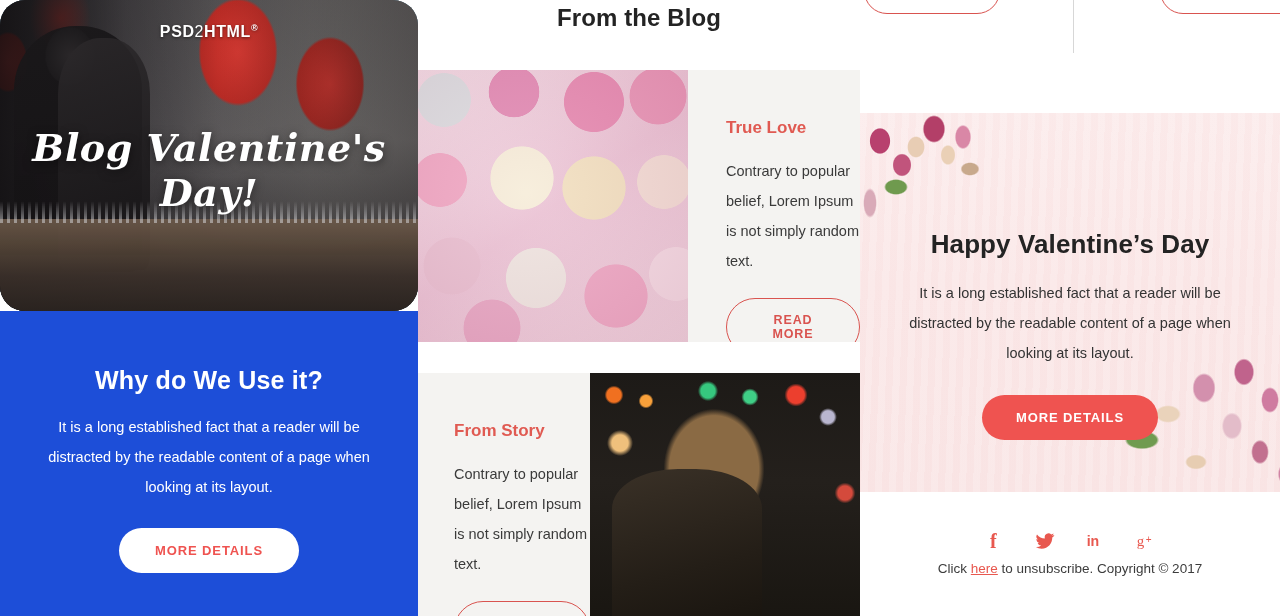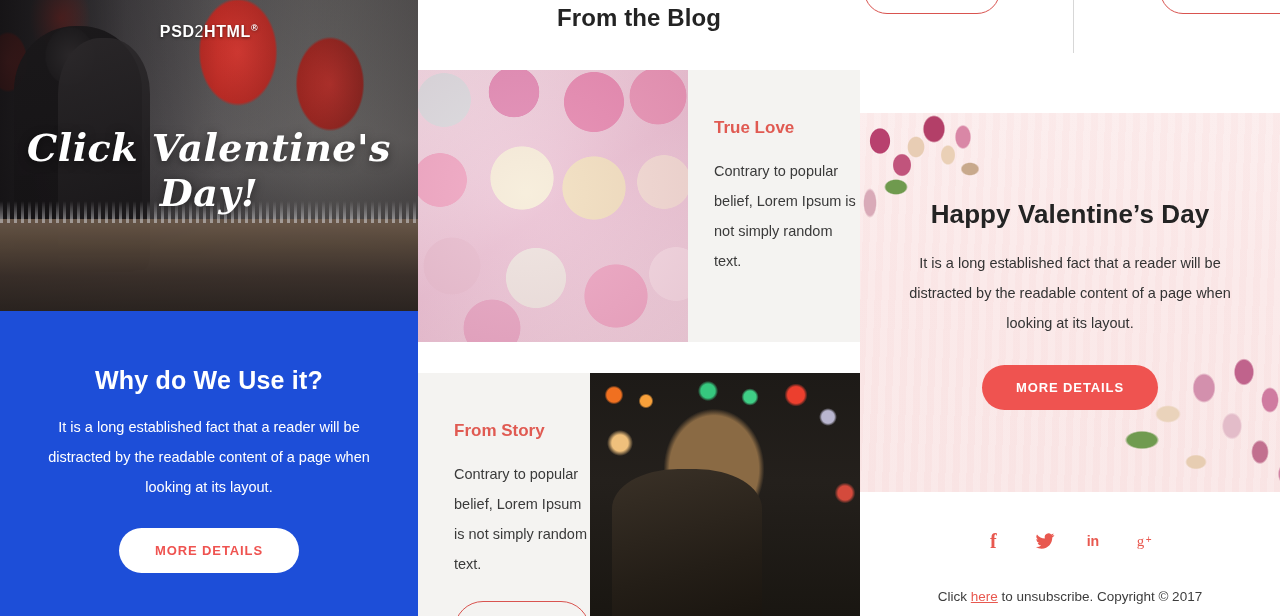--- a/index.html
+++ b/index.html
@@ -14,20 +14,21 @@
   .stage { position: relative; width: 1280px; height: 616px; overflow: hidden; background:#fff; }
 
   
   .col-left {
     position: absolute; left: 0; top: 0; width: 418px; height: 616px;
     overflow: hidden;
   }
   .hero {
     position: relative; width: 418px; height: 311px; overflow: hidden;
     background: #0c4a6e;
+    border-radius: 25px;
   }
   
   .hero-photo {
     position:absolute; inset:0;
     background:
       radial-gradient(ellipse 60px 82px at 238px 52px, #e53a32 0%, #c72b24 62%, rgba(199,43,36,0) 66%),
       radial-gradient(ellipse 54px 74px at 330px 84px, #d8332c 0%, #b5261f 60%, rgba(181,38,31,0) 64%),
       radial-gradient(ellipse 30px 46px at 8px 62px, #c9302a 0%, #a2231d 60%, rgba(162,35,29,0) 66%),
       radial-gradient(ellipse 44px 60px at 60px 18px, #b9302a 0%, rgba(185,48,42,0) 70%),
       linear-gradient(180deg, rgba(30,28,30,.30) 0%, rgba(30,28,30,.18) 45%, rgba(22,20,22,.55) 78%, rgba(18,16,18,.85) 100%),
@@ -107,21 +108,21 @@
   }
   .blog-head {
     text-align:center; font-size: 24px; font-weight: 700; color:#232323;
     padding-top: 4px; letter-spacing: .1px;
   }
   .post {
     position: relative; display: flex; height: 272px; margin-top: 0;
     background:#f4f3f1; overflow:hidden;
   }
   .post .thumb { width: 270px; height: 272px; flex: 0 0 270px; overflow:hidden; position:relative; }
-  .post .body { flex: 1 1 auto; padding: 48px 0 0 26px; }
+  .post .body { flex: 1 1 auto; padding: 48px 0 0 38px; }
   .post h3 {
     color:#e05a52; font-size: 17px; font-weight: 700; margin-bottom: 18px;
   }
   .post p {
     color:#3a3a3a; font-size: 14.5px; line-height: 30px;
   }
   .btn-outline {
     display:inline-block; margin-top: 22px;
     background: transparent; color:#d9534f;
     border: 1.6px solid #d9534f; border-radius: 30px;
@@ -220,21 +221,21 @@
       radial-gradient(ellipse 15px 20px at 180px 30px, #c0638c 0 58%, rgba(192,99,140,0) 68%),
       radial-gradient(ellipse 17px 22px at 140px 46px, #d390ad 0 58%, rgba(211,144,173,0) 68%),
       radial-gradient(ellipse 13px 19px at 206px 58px, #cf7ba0 0 58%, rgba(207,123,160,0) 68%),
       radial-gradient(ellipse 19px 13px at 104px 72px, #ead3bb 0 56%, rgba(234,211,187,0) 68%),
       radial-gradient(ellipse 15px 20px at 168px 84px, #e3bcc9 0 56%, rgba(227,188,201,0) 68%),
       radial-gradient(ellipse 26px 14px at 78px 98px, #709b50 0 56%, rgba(112,155,80,0) 66%),
       radial-gradient(ellipse 13px 18px at 196px 110px, #c2708f 0 56%, rgba(194,112,143,0) 68%),
       radial-gradient(ellipse 16px 11px at 132px 120px, #e7cdb2 0 56%, rgba(231,205,178,0) 68%),
       radial-gradient(ellipse 12px 17px at 222px 132px, #d083a4 0 56%, rgba(208,131,164,0) 68%);
   }
-  .pink-inner { position:relative; text-align:center; padding-top: 86px; }
+  .pink-inner { position:relative; text-align:center; padding-top: 116px; }
   .pink-inner h2 {
     font-size: 26px; font-weight: 700; color:#232323; letter-spacing: .1px;
   }
   .pink-inner p {
     font-size: 14.5px; line-height: 30px; color:#333; margin-top: 18px; padding: 0 34px;
   }
   .btn-red {
     display:inline-block; margin-top: 27px;
     background:#ef5350; color:#fff; border:none; border-radius:30px;
     font-size: 13px; font-weight: 700; letter-spacing: .9px;
@@ -242,61 +243,62 @@
     font-family: "Liberation Sans", sans-serif;
   }
 
   .footer { position:absolute; left:0; top: 492px; width:420px; text-align:center; }
   .social { margin-top: 36px; display:flex; justify-content:center; gap: 24px; }
   .social a {
     width: 26px; height: 26px; display:flex; align-items:center; justify-content:center;
     color:#e8584f; text-decoration:none;
   }
   .social svg { display:block; }
-  .legal { margin-top: 32px; font-size: 13.5px; color:#3c3c3c; line-height: 22px; }
+  .legal { margin-top: 4px; font-size: 13.5px; color:#3c3c3c; line-height: 22px; }
   .legal a { color:#e8584f; text-decoration: underline; }
 </style>
 </head>
 <body>
 
 <div class="stage">
 
   <div class="col-left">
 
     <div class="hero">
       <div class="hero-photo"></div>
       <div class="hero-person"></div>
       <div class="hero-person2"></div>
       <div class="hero-sill"></div>
 
       <div class="hero-logo">
         <span>PSD</span><span class="thin">2</span><span>HTML</span><span class="reg">®</span>
       </div>
 
-      <div class="hero-title">Click Valentine's Day!</div>
+      <div class="hero-title">Blog Valentine's Day!</div>
     </div>
 
     <div class="promo">
       <h2>Why do We Use it?</h2>
       <p>It is a long established fact that a reader will be distracted by the readable content of a page when looking at its layout.</p>
       <button class="btn-white">MORE DETAILS</button>
     </div>
   </div>
 
   <div class="col-mid">
 
     <div class="blog-head">From the Blog</div>
 
     <div class="post" style="margin-top:38px;">
       <div class="thumb">
         <div class="img-candy"></div>
       </div>
       <div class="body">
         <h3>True Love</h3>
         <p>Contrary to popular belief, Lorem Ipsum is not simply random text.</p>
+        <button class="btn-outline">READ MORE</button>
       </div>
     </div>
 
     <div class="post" style="margin-top:31px;">
       <div class="body" style="padding:48px 0 0 36px;">
         <h3>From Story</h3>
         <p>Contrary to popular belief, Lorem Ipsum is not simply random text.</p>
         <button class="btn-outline">READ MORE</button>
       </div>
       <div class="thumb">

